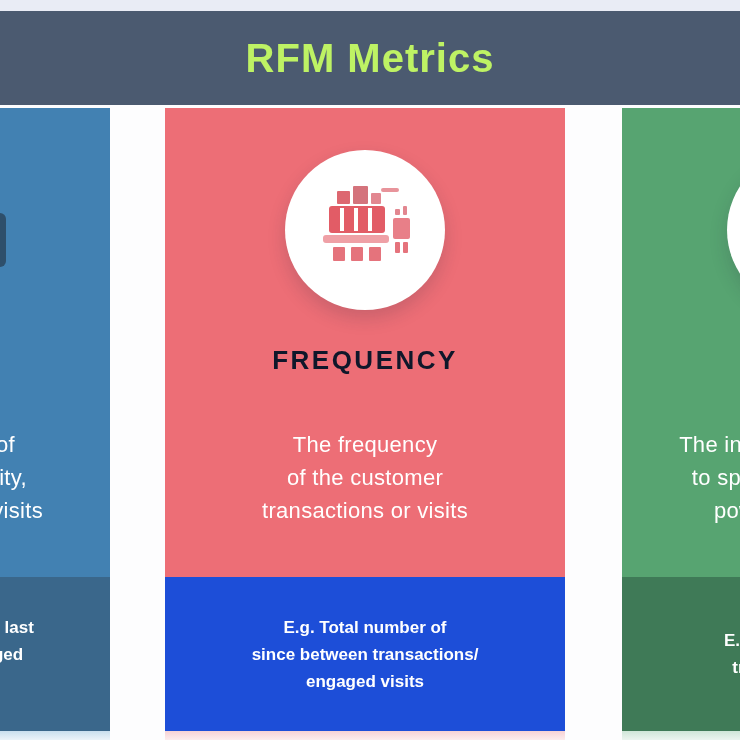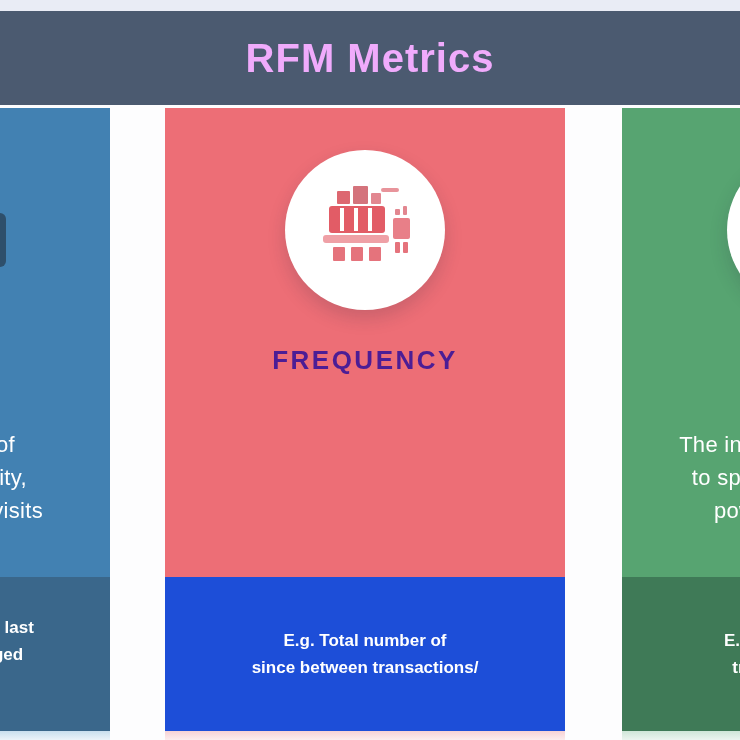--- a/index.html
+++ b/index.html
@@ -2,33 +2,33 @@
 <html><head>
 <meta charset="utf-8">
 <style>
   html,body{margin:0;padding:0;}
   body{width:740px;height:740px;overflow:hidden;background:#fdfdfe;}
   .stage{position:relative;width:740px;height:740px;background:#fdfdfe;overflow:hidden;
          font-family:"Liberation Sans", sans-serif; filter:blur(0.7px);}
   .top-strip{position:absolute;top:0;left:0;width:740px;height:11px;background:#e9ecf5;}
   .header{position:absolute;top:11px;left:0;width:740px;height:94px;background:#4b5a70;
           display:flex;align-items:center;justify-content:center;}
-  .header h1{margin:8px;color:#f0abfc;font-size:40px;font-weight:700;letter-spacing:1px;}
+  .header h1{margin:8px;color:#bef264;font-size:40px;font-weight:700;letter-spacing:1px;}
   .cards{position:absolute;top:108px;left:0;width:740px;height:623px;}
   .card{position:absolute;top:0;height:623px;width:400px;}
   .card-recency{left:-290px;background:#4281b2;}
   .card-frequency{left:165px;background:#ed6e76;}
   .card-monetary{left:622px;background:#57a471;}
   .icon-circle{position:absolute;top:42px;width:160px;height:160px;border-radius:50%;
                background:#ffffff;box-shadow:0 8px 18px rgba(40,40,60,0.18);
                display:flex;align-items:center;justify-content:center;}
   .card-frequency .icon-circle{left:120px;}
   .card-monetary .icon-circle{left:105px;}
   .card-title{position:absolute;top:237px;left:0;width:100%;margin:0;text-align:center;
-              color:#4c1d95;font-size:26px;font-weight:700;letter-spacing:2.5px;}
+              color:#0f172a;font-size:26px;font-weight:700;letter-spacing:2.5px;}
   .desc{position:absolute;top:320px;left:0;width:100%;text-align:center;color:#ffffff;
         font-size:22px;line-height:33px;letter-spacing:0.3px;}
   .card-recency .desc{transform:translateX(30px);}
   .card-monetary .desc{transform:translateX(-15px);}
   .example{position:absolute;bottom:0;left:0;width:100%;height:154px;
            display:flex;align-items:center;justify-content:center;}
   .example-inner{text-align:center;color:#ffffff;font-size:17px;font-weight:700;line-height:27px;}
   .card-recency .example{background:#3a678b;}
   .card-frequency .example{background:#1d4ed8;}
   .card-monetary .example{background:#3f7a57;}
@@ -88,24 +88,30 @@
             <rect x="54" y="63" width="12" height="14" rx="1" fill="#e5737c"></rect>
             <rect x="80" y="25" width="5" height="6" rx="1" fill="#e28790"></rect>
             <rect x="88" y="22" width="4" height="9" rx="1" fill="#e28790"></rect>
             <rect x="78" y="34" width="17" height="21" rx="2" fill="#e87f88"></rect>
             <rect x="80" y="58" width="5" height="11" rx="1" fill="#e5737c"></rect>
             <rect x="88" y="58" width="5" height="11" rx="1" fill="#e5737c"></rect>
           </svg>
         </span>
       </div>
       <h2 class="card-title">FREQUENCY</h2>
+      <div class="desc">
+        <div>The frequency</div>
+        <div>of the customer</div>
+        <div>transactions or visits</div>
+      </div>
       <div class="example">
         <div class="example-inner">
           <div>E.g. Total number of</div>
           <div>since between transactions/</div>
+          <div>engaged visits</div>
         </div>
       </div>
     </section>
 
     <section class="card card-monetary">
       <div class="icon-circle"></div>
       <h2 class="card-title">MONETARY</h2>
       <div class="desc">
         <div>The intention of customer</div>
         <div>to spend or purchasing</div>

